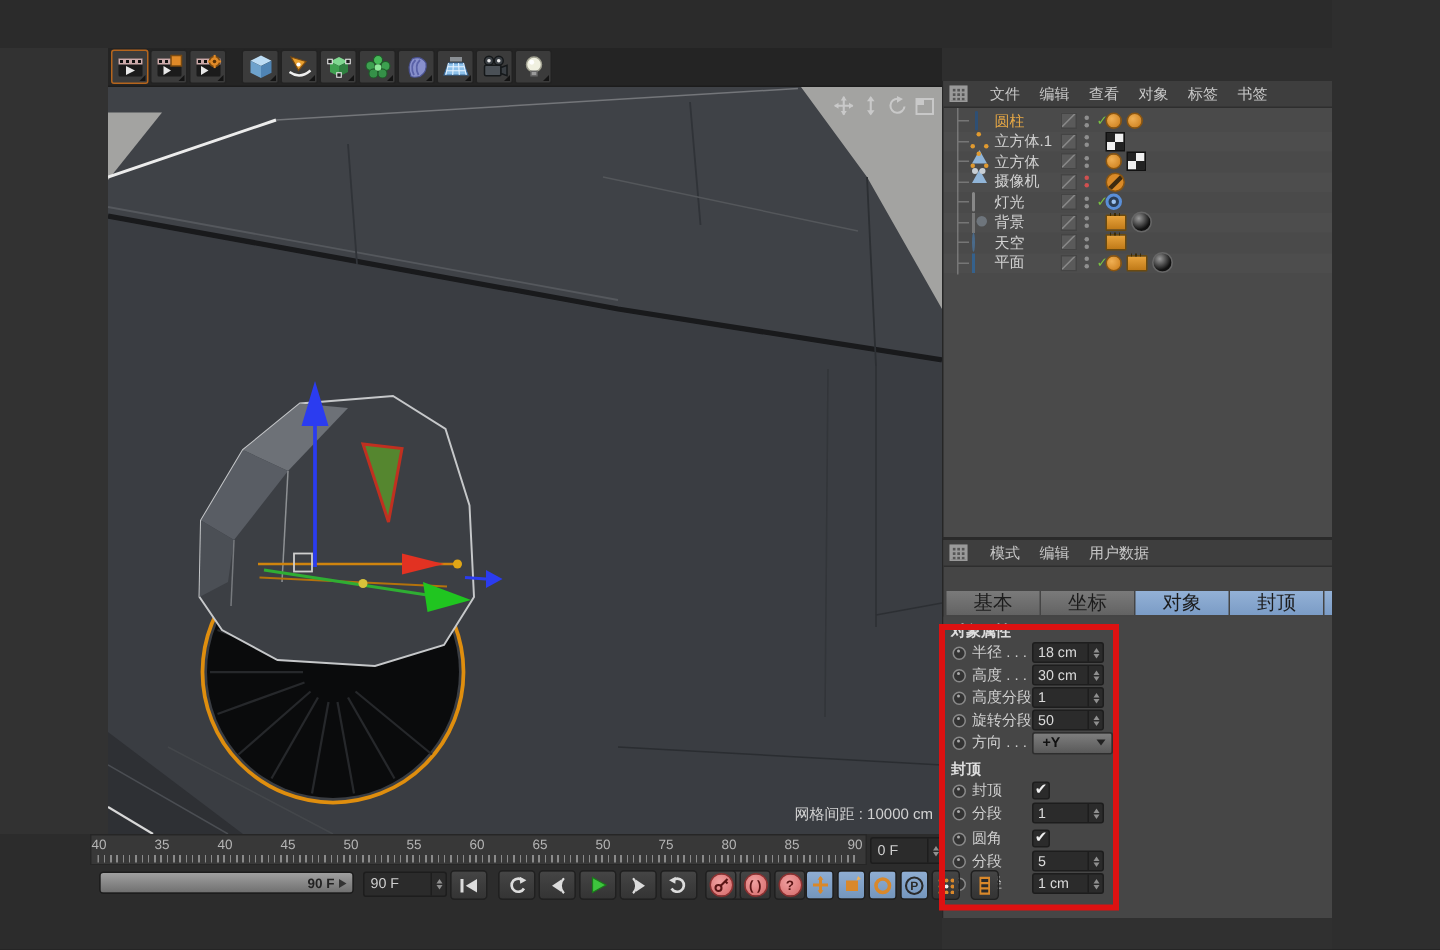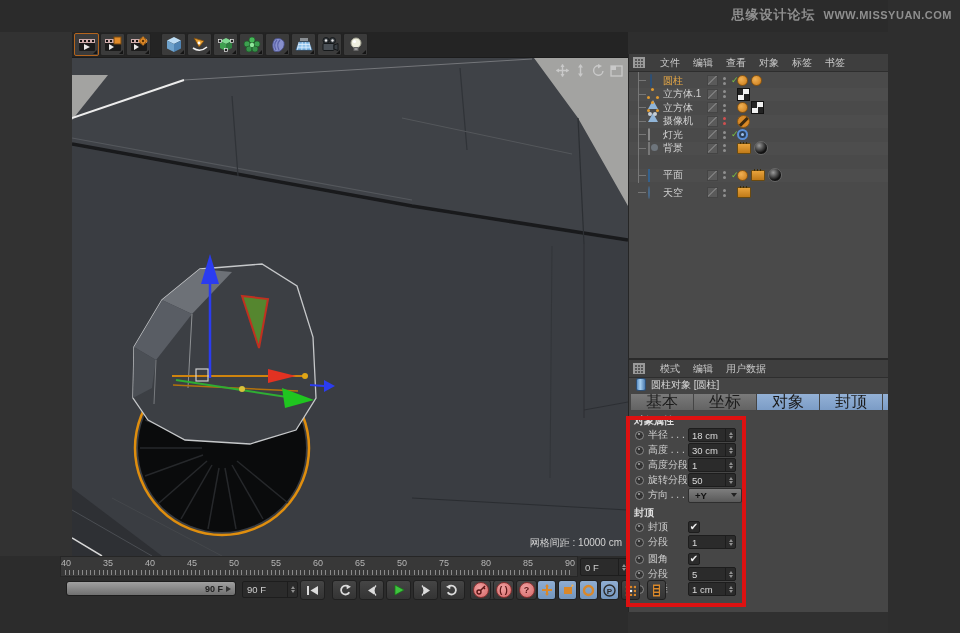--- a/index.html
+++ b/index.html
@@ -72,21 +72,21 @@
   .ico-light{width:10px;height:8px;border-radius:2px;background:radial-gradient(circle,#ffffff 20%,#b8bcc0);border:1px solid #888;}
   .ico-bg{width:11px;height:9px;background:#a8a8a8;border:1px solid #777;position:relative;overflow:hidden;}
   .ico-bg::after{content:"";position:absolute;left:2px;top:1px;width:7px;height:7px;border-radius:50%;background:#6e757c;}
   .ico-sky{width:10px;height:10px;border-radius:50%;background:radial-gradient(circle at 35% 35%,#cfe2f2,#6f93b8);border:1px solid #4a6a8a;}
   .ico-plane{width:12px;height:6px;margin-top:3px;background:linear-gradient(#8fc0ea,#5a8fc0);transform:skewX(-35deg);border:1px solid #35618c;}
 
   
   #am{left:628px;top:358px;width:260px;height:254px;background:#454545;border-left:1px solid #262626;border-top:2px solid #2a2a2a;box-sizing:border-box;}
   #am-title{position:absolute;top:16px;left:0;right:0;height:17px;display:flex;align-items:center;font-size:10px;color:#d8d8d8;gap:5px;padding-left:5px;}
   #am-tabs{position:absolute;top:34px;left:2px;right:0px;height:15px;display:flex;gap:1px;}
-  .am-tab{width:63px;height:16px;background:linear-gradient(#7a7a7a,#636363);color:#1c1c1c;font-size:16px;
+  .am-tab{width:63px;height:16px;background:linear-gradient(#7a7a7a,#636363);color:#1c1c1c;font-size:13px;
           display:flex;align-items:center;justify-content:center;}
   .am-tab.active{background:linear-gradient(#93b1d6,#7b9cc6);}
   .am-tab.sliver{width:5px;}
   #am-body{position:absolute;top:51px;left:0;right:0;bottom:0;background:#464646;}
   .sec-header{position:absolute;left:5px;font-size:10px;font-weight:bold;color:#dedede;}
   .prop-row{position:absolute;left:6px;right:6px;height:14px;display:flex;align-items:center;font-size:10px;color:#cfcfcf;}
   .radio{width:7px;height:7px;border-radius:50%;border:1px solid #8a8a8a;background:#333;margin-right:4px;position:relative;flex:none;}
   .radio::after{content:"";position:absolute;left:1.5px;top:1.5px;width:2px;height:2px;border-radius:50%;background:#aaa;}
   .prop-label{width:39px;white-space:nowrap;overflow:hidden;flex:none;}
   .numbox{margin-left:1px;width:46px;height:12px;background:#2b2b2b;border:1px solid #1d1d1d;border-radius:2px;
@@ -140,23 +140,20 @@
 </style>
 </head>
 <body>
 
 <div id="stage">
 
   <div class="abs" id="topstrip"></div>
   <div class="abs" id="leftcol"></div>
   <div class="abs" id="rightcol"></div>
 
-  <div class="abs" id="watermark">
-    <span>思缘设计论坛</span><span class="url">WWW.MISSYUAN.COM</span>
-  </div>
 
   <div class="abs" id="toolbar">
     <div class="tbtn sel">
       <svg width="18" height="17">
           <rect x="1" y="3" width="16" height="12" rx="1" fill="#1b1b1b"></rect>
           <rect x="1" y="3" width="16" height="4" fill="#caa"></rect>
           <rect x="2" y="4" width="2" height="2" fill="#111"></rect>
           <rect x="6" y="4" width="2" height="2" fill="#111"></rect>
           <rect x="10" y="4" width="2" height="2" fill="#111"></rect>
           <rect x="14" y="4" width="2" height="2" fill="#111"></rect>
@@ -478,21 +475,21 @@
               <i></i>
             </span>
             <span class="chk"></span>
           </span>
         <span class="tags">
             <span class="tag compositing"></span>
             <span class="tag material"></span>
           </span>
       </div>
 
-      <div class="om-row" style="top:83px;margin-top:31px;">
+      <div class="om-row" style="top:83px;">
         <span class="om-stub"></span>
           <span class="om-ico"><span class="ico-sky"></span></span>
         <span class="om-name">天空</span>
         <span class="om-cols">
             <span class="vis-box"></span>
             <span class="dots">
               <i></i>
               <i></i>
             </span>
             <span class="chk"></span>
@@ -522,24 +519,20 @@
       </div>
     </div>
   </div>
 
   <div class="abs" id="am">
     <div class="panel-menu">
       <span class="gridicon"></span>
       <span>模式</span>
       <span>编辑</span>
       <span>用户数据</span>
-    </div>
-    <div id="am-title">
-      <span class="ico-cylinder"></span>
-      <span>圆柱对象 [圆柱]</span>
     </div>
     <div id="am-tabs">
       <span class="am-tab">基本</span>
       <span class="am-tab">坐标</span>
       <span class="am-tab active">对象</span>
       <span class="am-tab active">封顶</span>
       <span class="am-tab active sliver"></span>
     </div>
     <div id="am-body">
       <div class="sec-header" style="top:3px;">对象属性</div>

